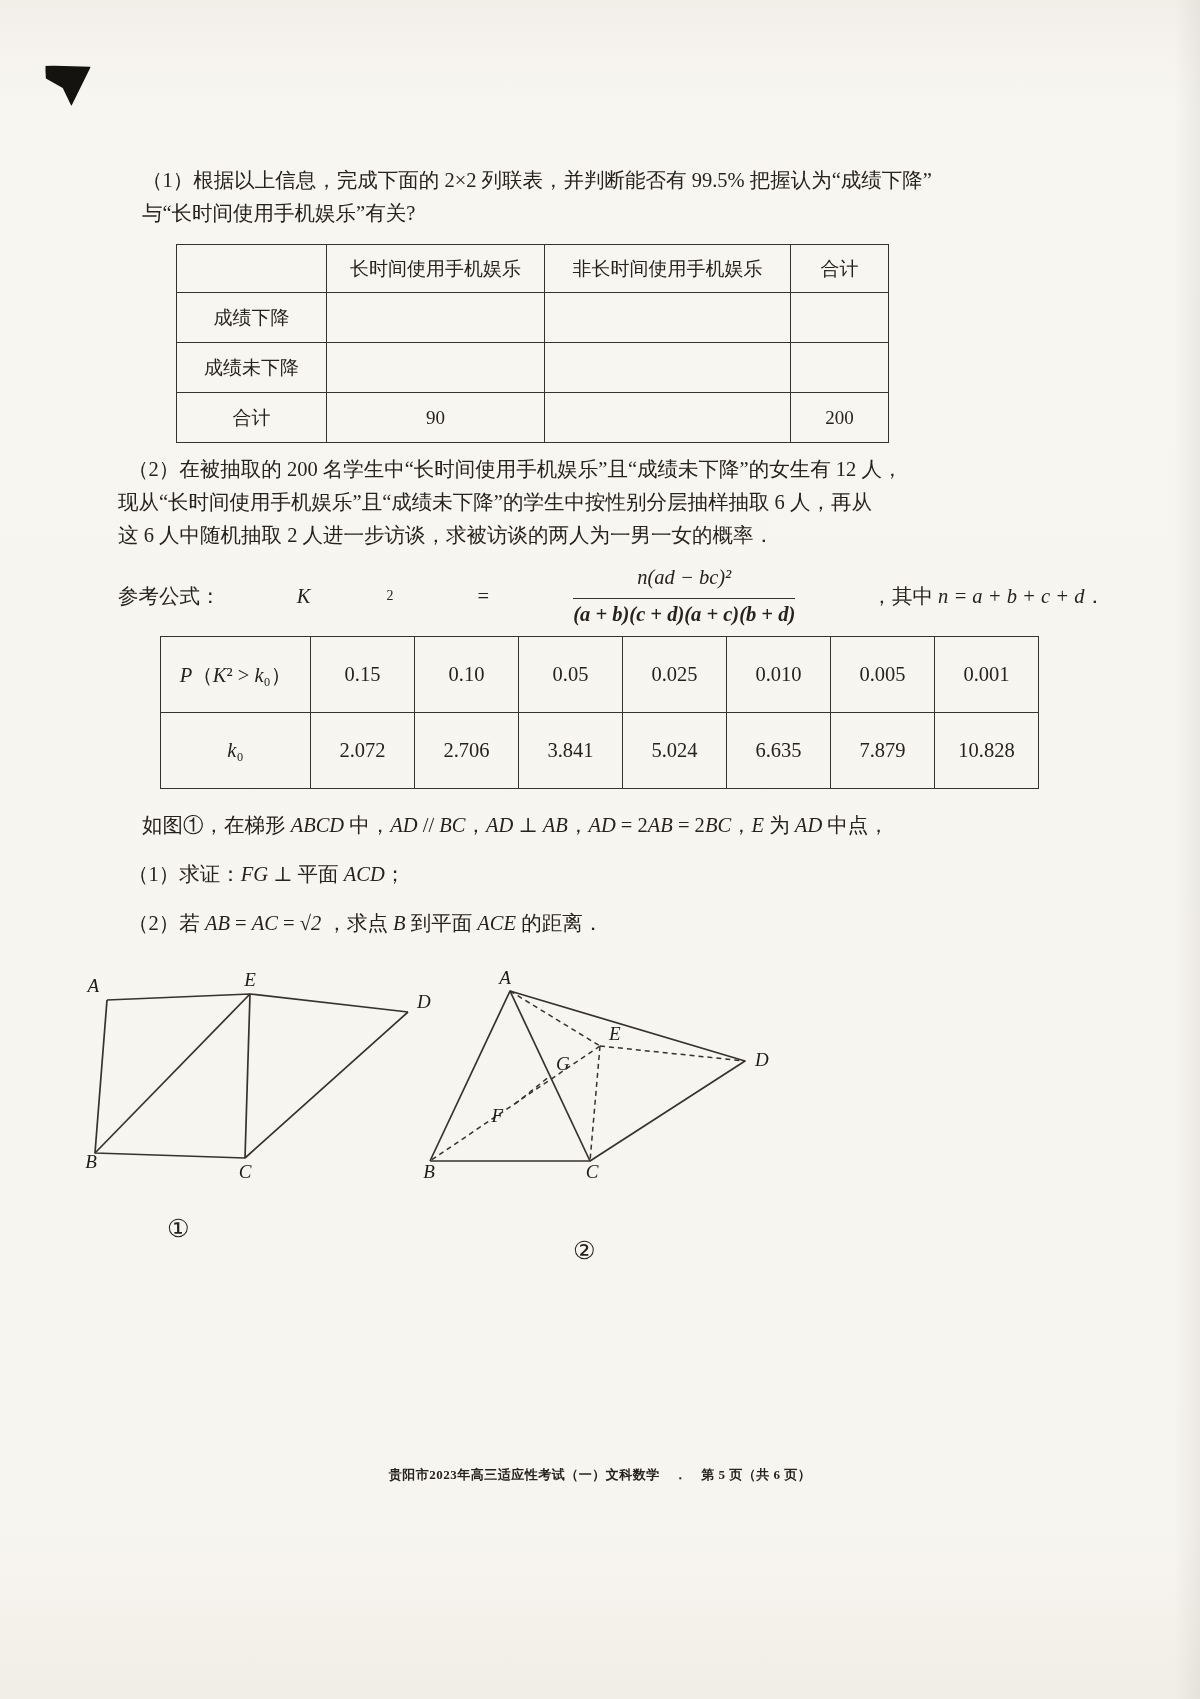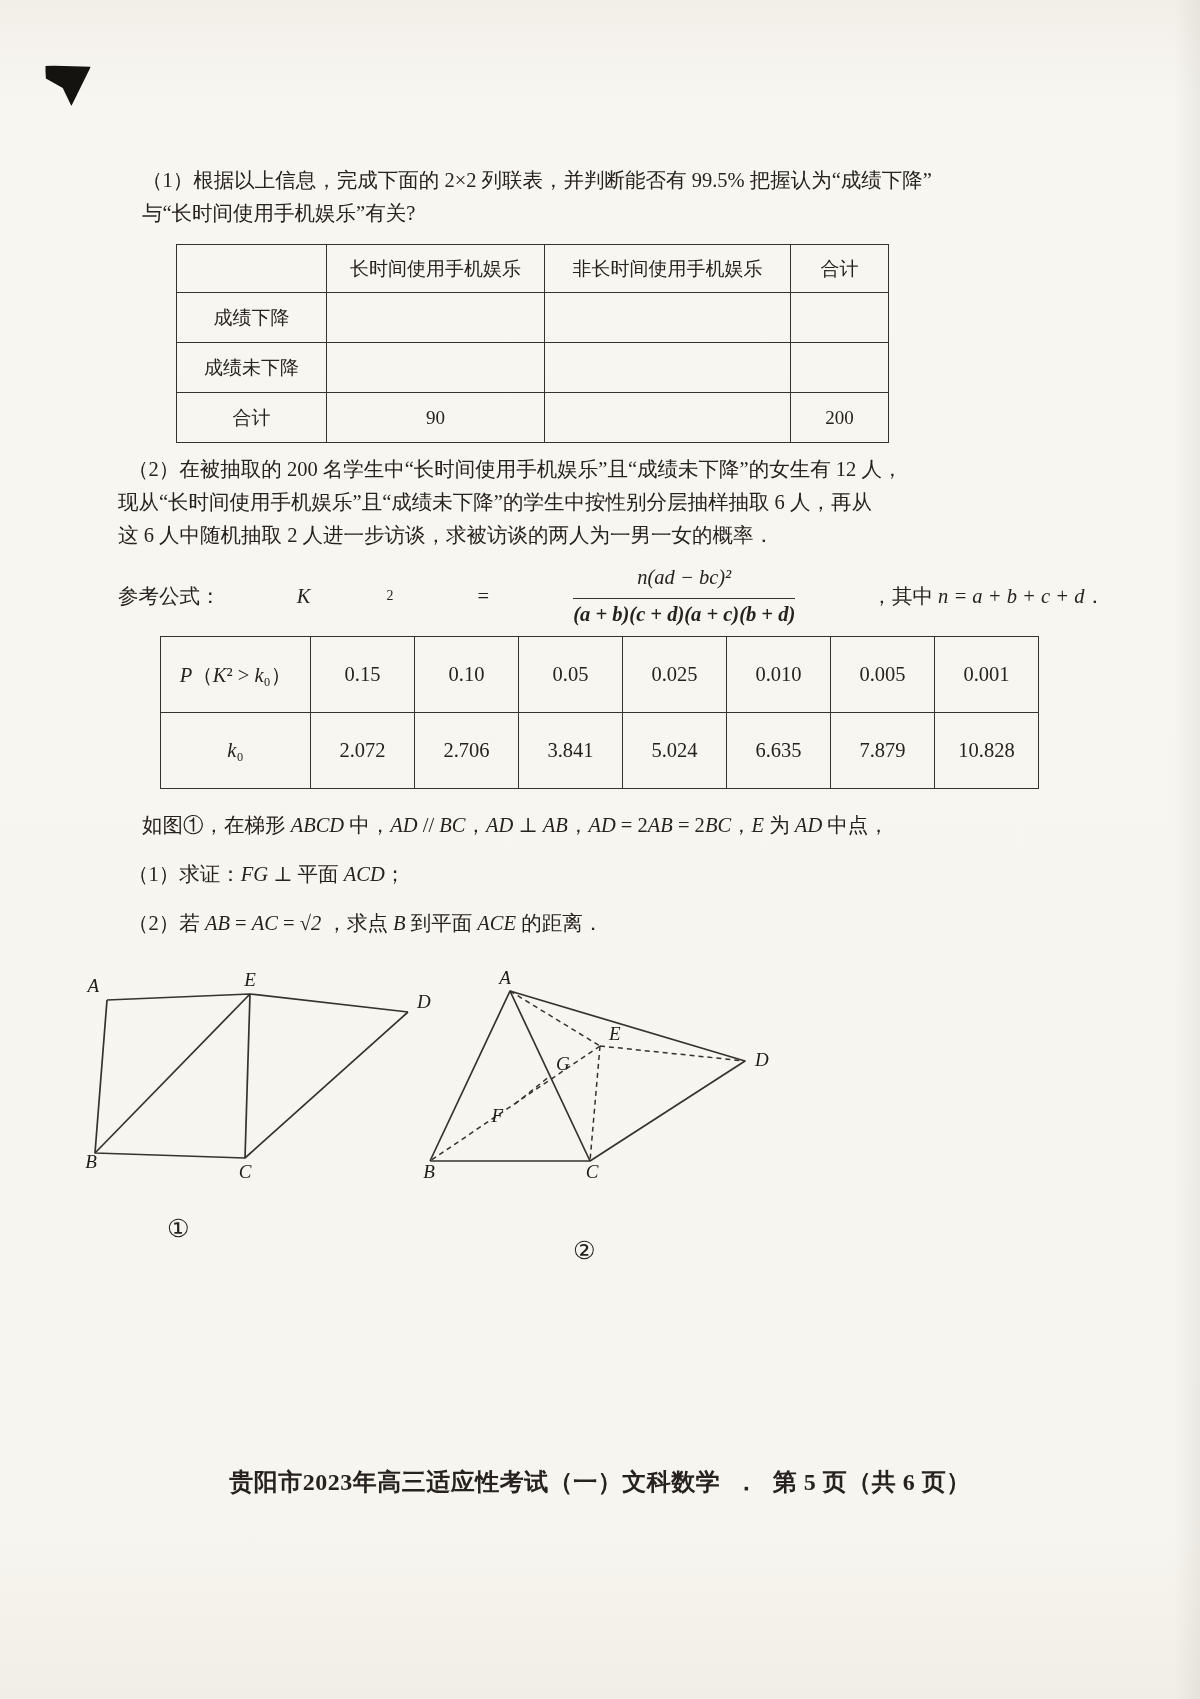--- a/index.html
+++ b/index.html
@@ -82,21 +82,21 @@
   .caption {
     font-size:25px;
     font-family:"DejaVu Sans","Liberation Sans",sans-serif;
     color:#262220;
   }
   .cap1 { margin:28px 0 0 82px; }
   .cap2 { margin:44px 0 0 148px; }
 
   .footer {
     position:absolute; top:1466px; left:0; width:100%;
-    text-align:center; font-size:24px; font-weight:bold; letter-spacing:0.5px;
+    text-align:center; font-size:13px; font-weight:bold; letter-spacing:0.5px;
   }
   .footer .gap { display:inline-block; width:14px; }
 </style>
 </head>
 <body>
 
 <div class="page">
   <div class="corner-mark"></div>
 
   <div class="content">

